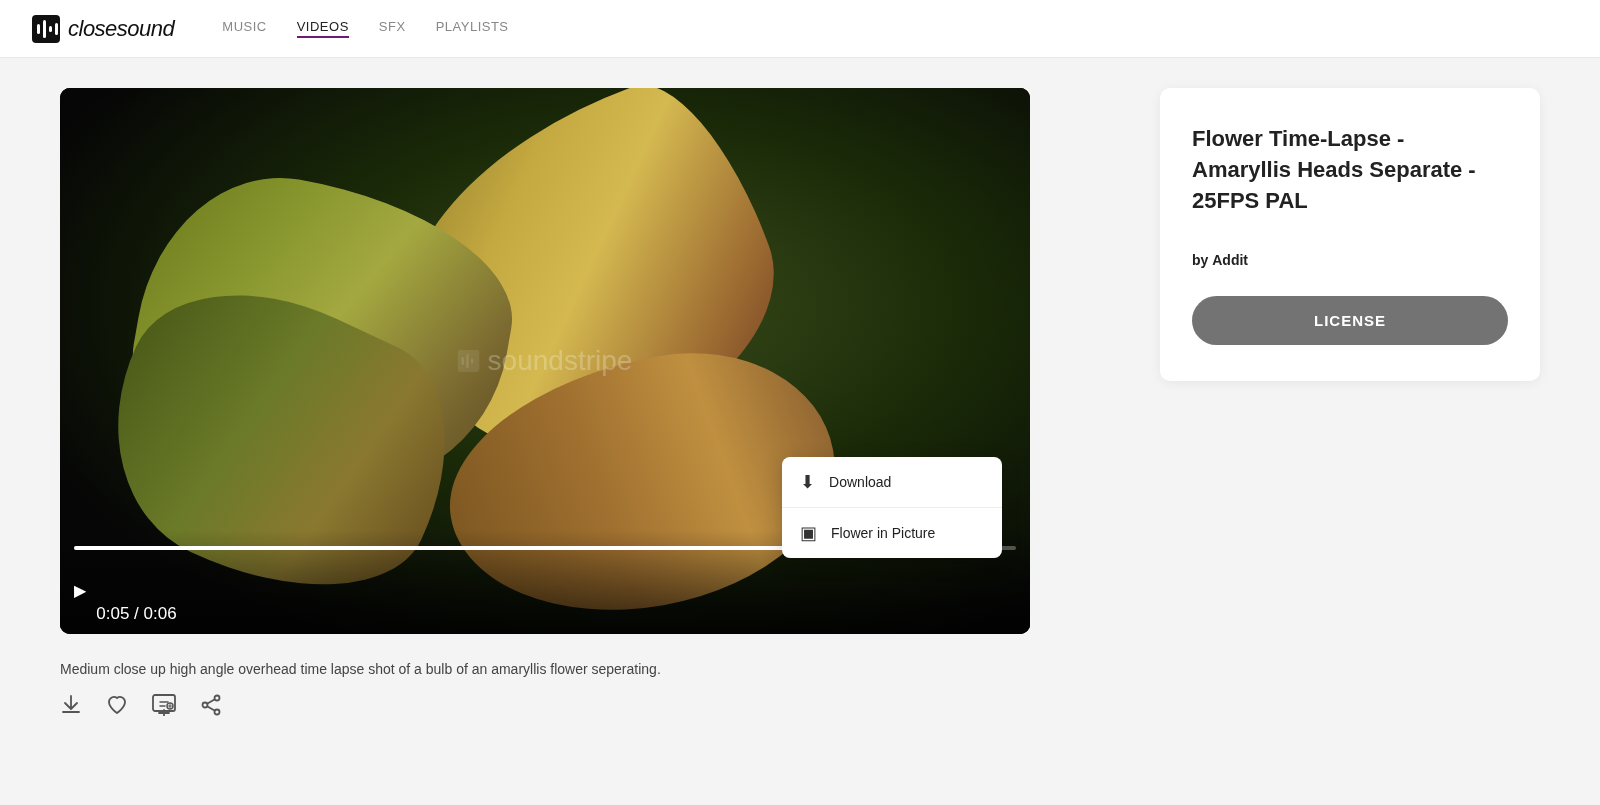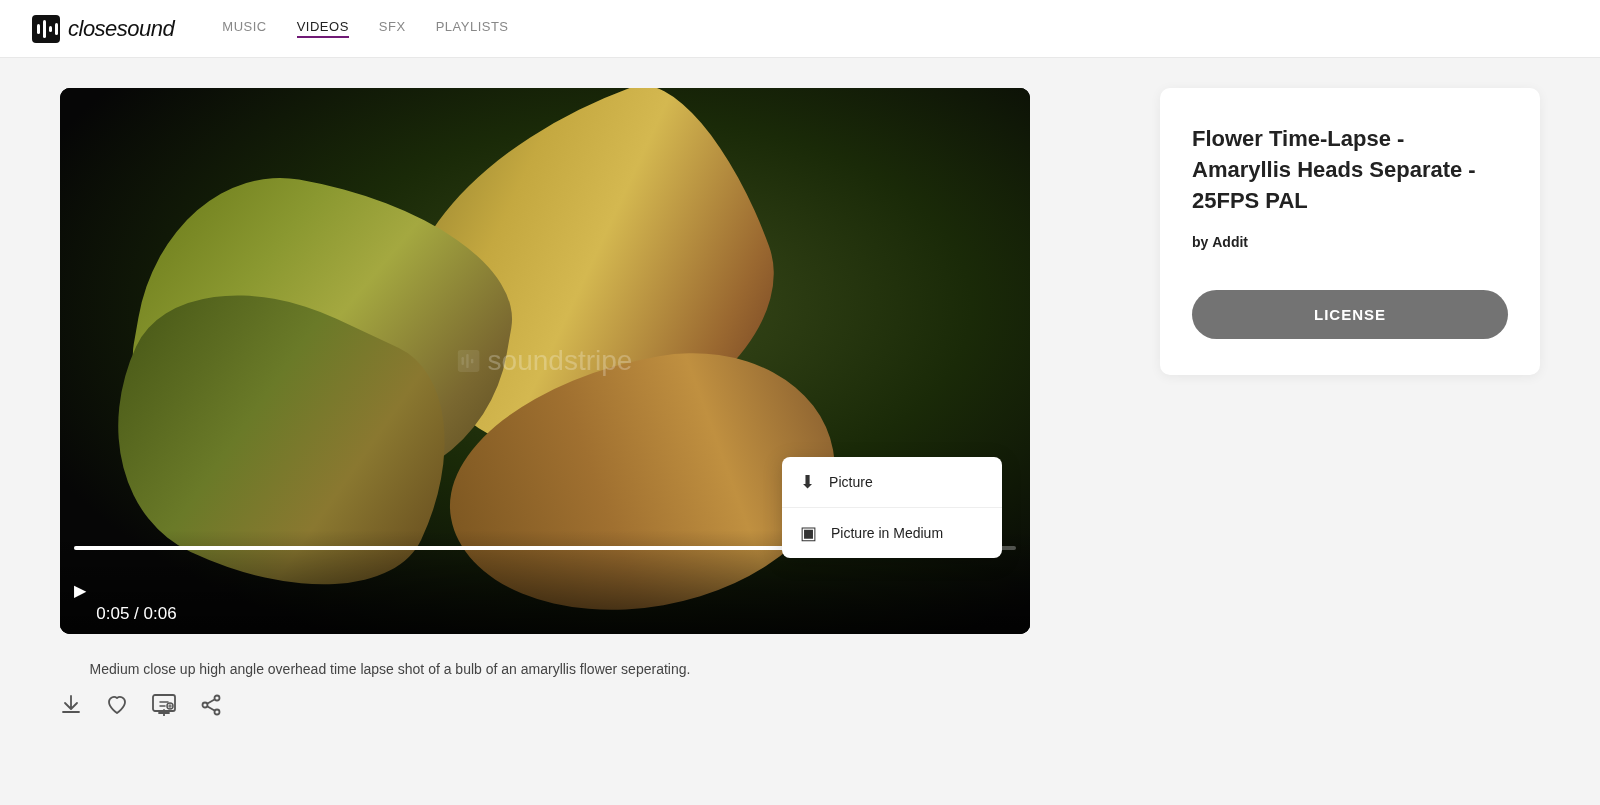--- a/index.html
+++ b/index.html
@@ -111,33 +111,33 @@
       overflow: hidden; width: 220px; z-index: 10;
     }
     .context-menu-item {
       display: flex; align-items: center; gap: 14px;
       padding: 14px 18px; font-size: 14px; color: #222; cursor: pointer;
     }
     .context-menu-item + .context-menu-item { border-top: 1px solid #eee; }
     .menu-icon { font-size: 18px; color: #333; }
 
     
-    .video-description { margin-top: 24px; text-align: center; }
+    .video-description { margin-top: 24px; }
     .desc-text { font-size: 14px; color: #444; line-height: 1.6; max-width: 660px; }
     .action-icons { display: flex; gap: 24px; margin-top: 14px; align-items: center; }
     .action-icon { font-size: 22px; color: #555; cursor: pointer; }
 
     
     .right-panel {
       width: 380px; background: #fff; border-radius: 10px;
       padding: 36px 32px; box-shadow: 0 2px 12px rgba(0,0,0,0.06);
       height: fit-content; margin-top: 0;
     }
-    .video-title { font-size: 22px; font-weight: 700; line-height: 1.4; margin-bottom: 18px; }
-    .video-author { font-size: 14px; color: #666; margin-bottom: 40px; }
+    .video-title { font-size: 22px; font-weight: 700; line-height: 1.4; margin-bottom: 36px; }
+    .video-author { font-size: 14px; color: #666; margin-bottom: 28px; }
     .video-author span { color: #222; font-weight: 600; }
     .license-btn {
       width: 100%; background: #737373; color: #fff; border: none; border-radius: 30px;
       padding: 16px; font-size: 15px; font-weight: 700; letter-spacing: 1px;
       text-transform: uppercase; cursor: pointer;
     }
   </style>
 </head>
 <body>
 
@@ -183,25 +183,25 @@
             <rect x="11" y="5" width="3" height="18" rx="1.5" fill="rgba(255,255,255,0.5)"></rect>
             <rect x="17" y="11" width="3" height="6" rx="1.5" fill="rgba(255,255,255,0.5)"></rect>
           </svg>
           <span>soundstripe</span>
         </div>
       </div>
 
       <div class="context-menu">
         <div class="context-menu-item">
           <span class="menu-icon">⬇</span>
-          <span>Picture</span>
+          <span>Download</span>
         </div>
         <div class="context-menu-item">
           <span class="menu-icon">▣</span>
-          <span>Picture in Medium</span>
+          <span>Flower in Picture</span>
         </div>
       </div>
 
       <div class="video-controls">
         <div class="progress-bar-wrap">
           <div class="progress-bar-fill" style="width:83%"></div>
         </div>
         <div class="controls-row">
           <button class="play-btn">▶</button>
           <span class="time-display">0:05 / 0:06</span>

